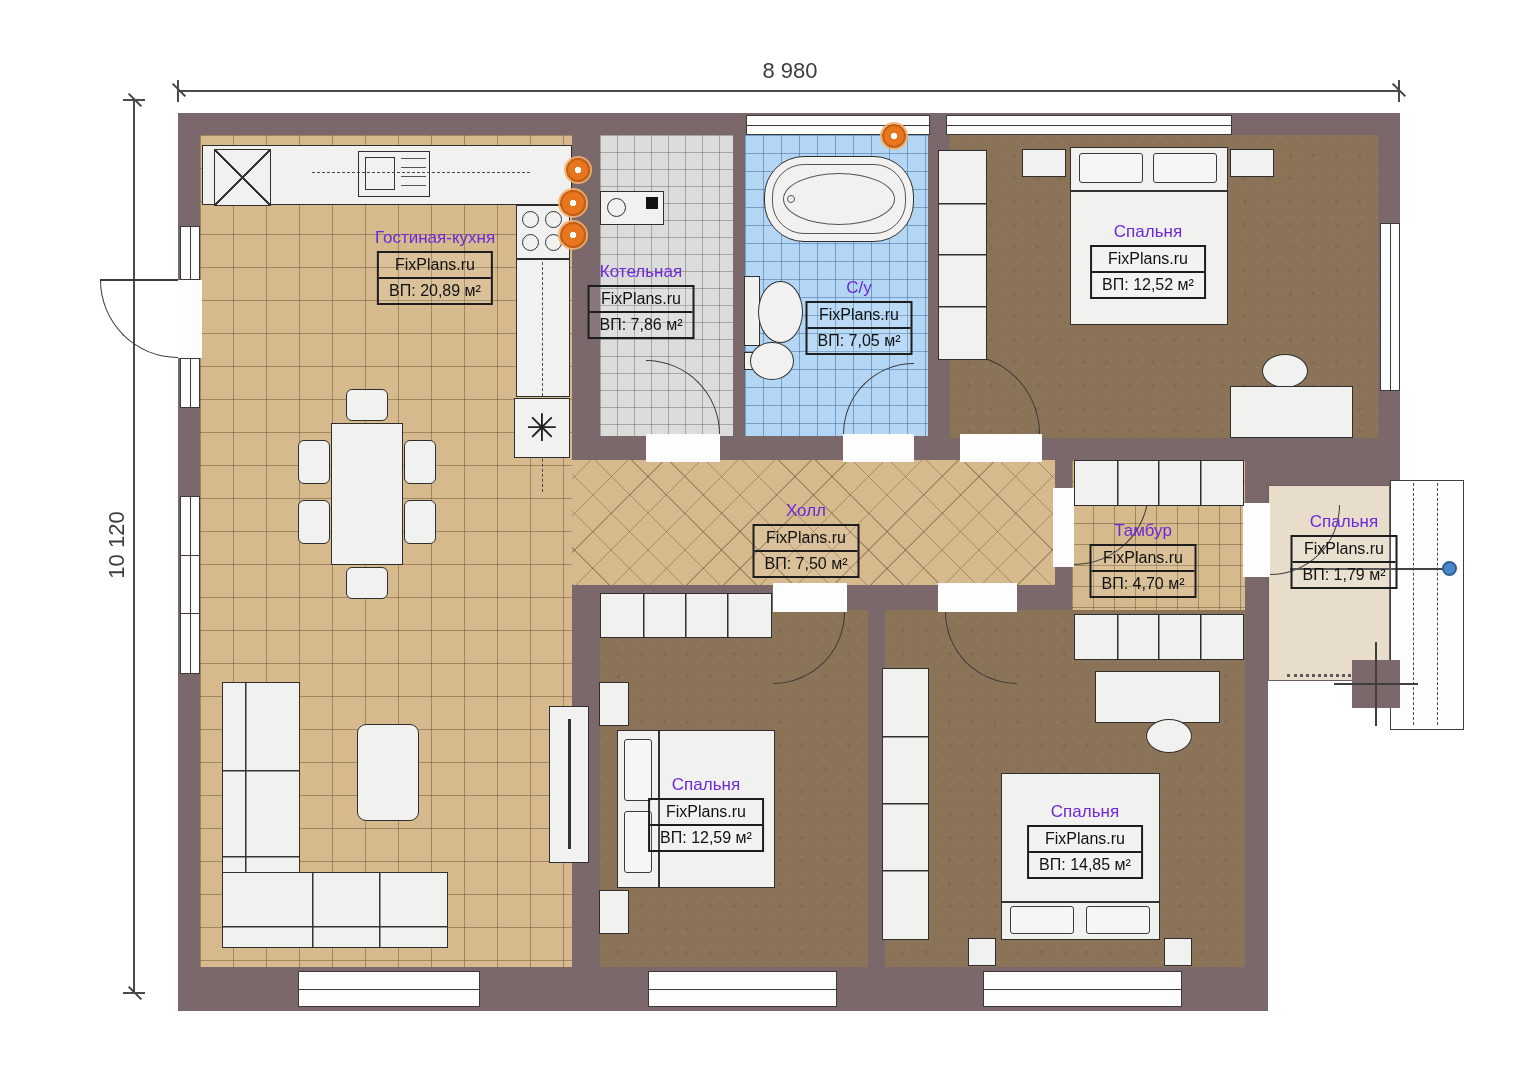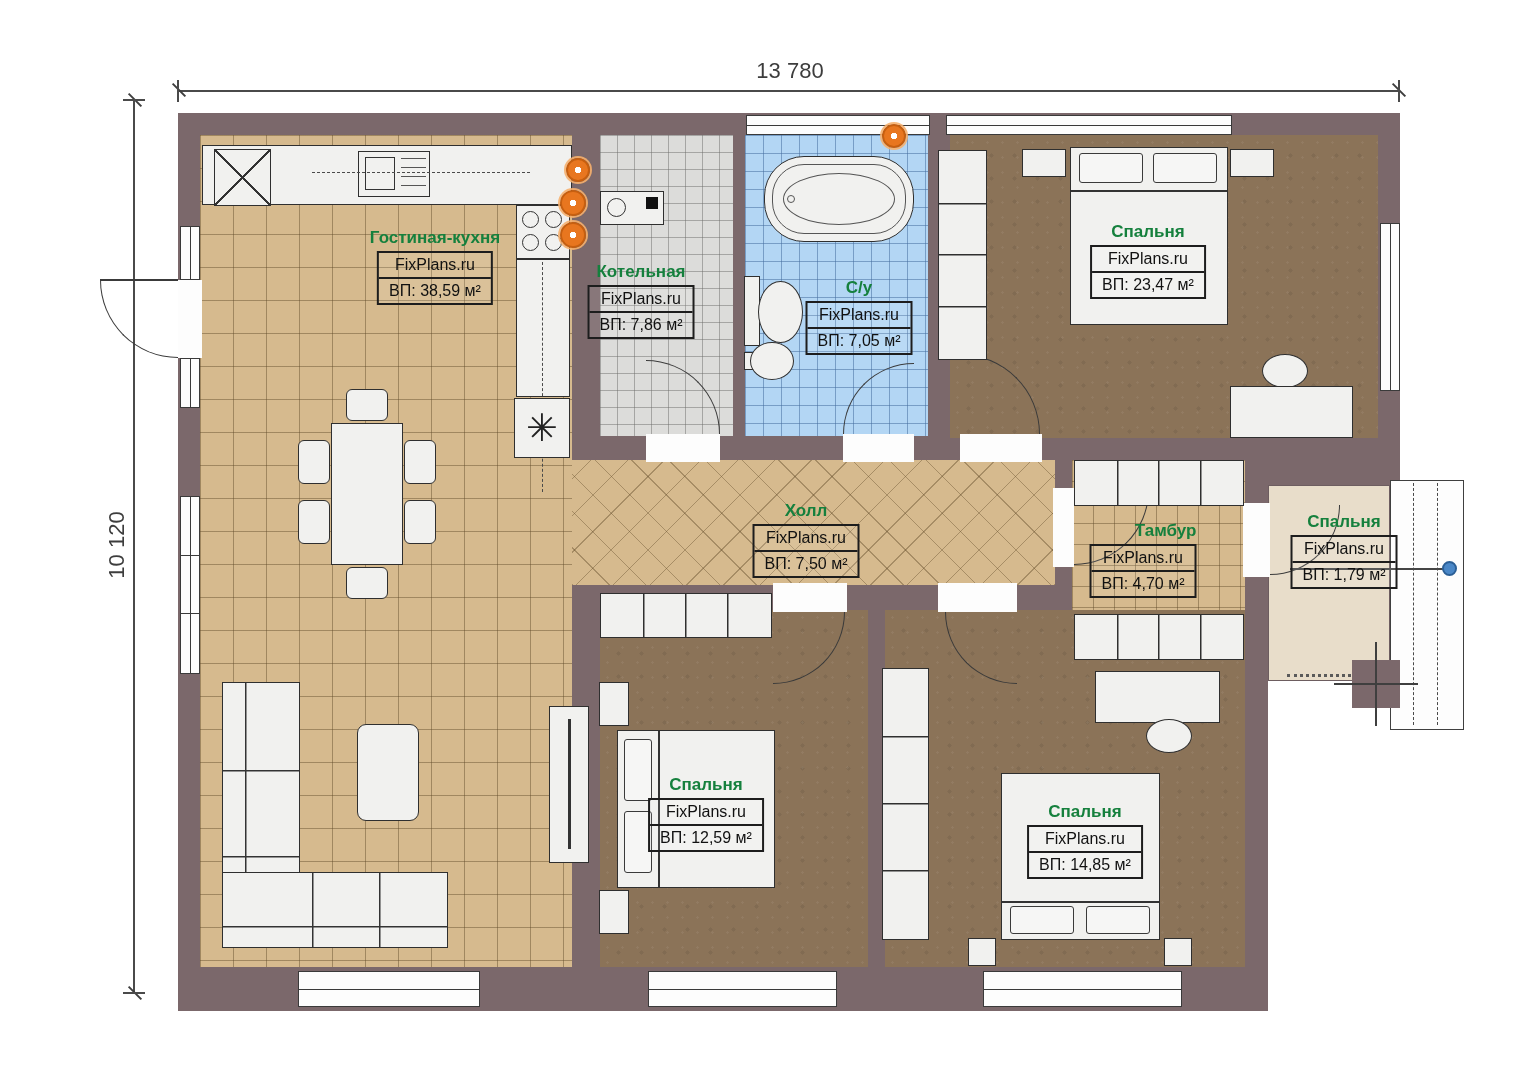--- a/index.html
+++ b/index.html
@@ -83,37 +83,37 @@
   .xcab { background-image:linear-gradient(to top right, transparent calc(50% - 1px), #333 calc(50% - 1px) calc(50% + 1px), transparent calc(50% + 1px)),
                             linear-gradient(to bottom right, transparent calc(50% - 1px), #333 calc(50% - 1px) calc(50% + 1px), transparent calc(50% + 1px)); }
   .pillow { position:absolute; background:#f6f6f5; border:1.2px solid #3a3a3a; border-radius:3px; }
   .burner { position:absolute; width:17px; height:17px; border:1.6px solid #333; border-radius:50%; background:transparent; }
   .dash-h { border-top:1.6px dashed #4a4a4a; }
   .dash-v { border-left:1.6px dashed #4a4a4a; }
   .omark { border-radius:50%; background:radial-gradient(circle, #fff 0 3px, #e8761f 3px); border:2px solid #c65f10; box-shadow:0 0 0 2px rgba(246,176,110,.9); }
 
   
   .rlabel { display:flex; flex-direction:column; align-items:center; z-index:20; transform:translateX(-50%); }
-  .rname { font-weight:bold; font-size:17px; color:#15803d; margin-bottom:3px; white-space:nowrap; }
+  .rname { font-weight:normal; font-size:17px; color:#6d28d9; margin-bottom:3px; white-space:nowrap; }
   .rbox { border:2px solid #1d1d1d; background:rgba(255,255,255,0.10); }
   .rrow { font-size:16px; color:#111; padding:3px 10px; text-align:center; white-space:nowrap; }
   .rrow.wm { border-bottom:2px solid #1d1d1d; }
 
   .heater-sym { font-size:38px; color:#222; line-height:1; display:flex; align-items:center; justify-content:center; }
 
   
   .stairs { background:#fdfdfd; border:1.6px solid #3f3f3f; }
   .bluedot { width:15px; height:15px; border-radius:50%; background:#4a87c7; border:2px solid #2b5f96; }
 </style>
 </head>
 <body>
 
 <div class="canvas">
 
-  <div class="abs dimlabel" style="left:700px;top:58px;width:180px;">13 780</div>
+  <div class="abs dimlabel" style="left:700px;top:58px;width:180px;">8 980</div>
   <div class="abs dimline" style="left:178px;top:90px;width:1222px;height:2px;"></div>
   <div class="abs tick" style="left:170px;top:89px;"></div>
   <div class="abs tick" style="left:1390px;top:89px;"></div>
   <div class="abs" style="left:177px;top:80px;width:2px;height:22px;background:#4a4a4a;"></div>
   <div class="abs" style="left:1398px;top:80px;width:2px;height:22px;background:#4a4a4a;"></div>
 
   <div class="abs dimlabel" style="left:72px;top:532px;width:90px;transform:rotate(-90deg);">10 120</div>
   <div class="abs dimline" style="left:133px;top:100px;width:2px;height:893px;"></div>
   <div class="abs tick" style="left:126px;top:99px;"></div>
   <div class="abs tick" style="left:126px;top:992px;"></div>
@@ -270,52 +270,52 @@
   <div class="abs bluedot" style="left:1442px;top:561px;z-index:6;"></div>
   <div class="abs" style="left:1287px;top:674px;width:88px;height:0;border-top:3px dotted #5a5a5a;"></div>
   <div class="abs wall" style="left:1352px;top:660px;width:48px;height:48px;"></div>
   <div class="abs" style="left:1375px;top:642px;width:2px;height:84px;background:#3f3f3f;"></div>
   <div class="abs" style="left:1334px;top:683px;width:84px;height:2px;background:#3f3f3f;"></div>
 
   <div class="abs rlabel" style="left:435px;top:228px;">
     <div class="rname">Гостиная-кухня</div>
     <div class="rbox">
         <div class="rrow wm">FixPlans.ru</div>
-    <div class="rrow">ВП: 38,59 м²</div>
+    <div class="rrow">ВП: 20,89 м²</div>
       </div>
   </div>
   <div class="abs rlabel" style="left:641px;top:262px;">
     <div class="rname">Котельная</div>
     <div class="rbox">
         <div class="rrow wm">FixPlans.ru</div>
     <div class="rrow">ВП: 7,86 м²</div>
       </div>
   </div>
   <div class="abs rlabel" style="left:859px;top:278px;">
     <div class="rname">С/у</div>
     <div class="rbox">
         <div class="rrow wm">FixPlans.ru</div>
     <div class="rrow">ВП: 7,05 м²</div>
       </div>
   </div>
   <div class="abs rlabel" style="left:1148px;top:222px;">
     <div class="rname">Спальня</div>
     <div class="rbox">
         <div class="rrow wm">FixPlans.ru</div>
-    <div class="rrow">ВП: 23,47 м²</div>
+    <div class="rrow">ВП: 12,52 м²</div>
       </div>
   </div>
   <div class="abs rlabel" style="left:806px;top:501px;">
     <div class="rname">Холл</div>
     <div class="rbox">
         <div class="rrow wm">FixPlans.ru</div>
     <div class="rrow">ВП: 7,50 м²</div>
       </div>
   </div>
-  <div class="abs rlabel" style="left:1143px;top:521px;align-items:flex-end;">
+  <div class="abs rlabel" style="left:1143px;top:521px;">
     <div class="rname">Тамбур</div>
     <div class="rbox">
         <div class="rrow wm">FixPlans.ru</div>
     <div class="rrow">ВП: 4,70 м²</div>
       </div>
   </div>
   <div class="abs rlabel" style="left:1344px;top:512px;">
     <div class="rname">Спальня</div>
     <div class="rbox">
         <div class="rrow wm">FixPlans.ru</div>

